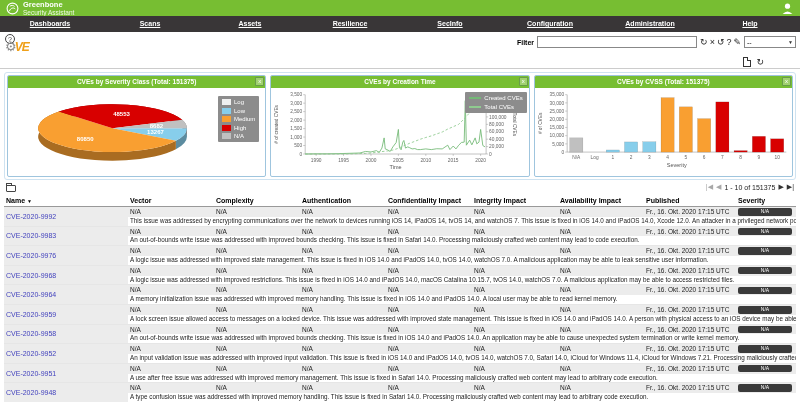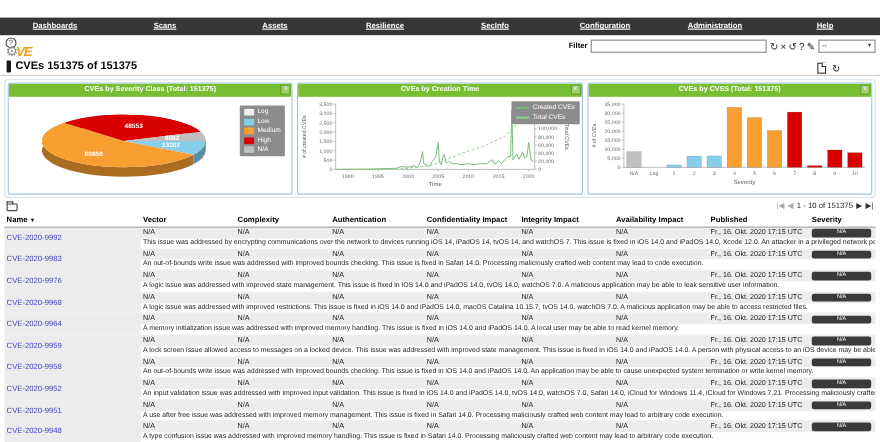--- a/index.html
+++ b/index.html
@@ -91,20 +91,36 @@
   .badge{width:54px;height:7.5px;background:var(--sevbg);border-radius:2px;color:#fff;font-size:5px;
          line-height:7.5px;text-align:center}
   .desc{grid-row:2;grid-column:2/-1;font-size:6.3px;line-height:8.8px;color:#222;white-space:nowrap;
         overflow:hidden;padding-left:2px;background:#fff}
 </style>
 </head>
 <body>
 
 <div id="root" style="--green: #77be32; --navbg: #393637; --link: #4343bd; --sevbg: #3a3a3a; --panelborder: #9fc5de;">
 
+  <header class="topbar">
+    <div class="brand">
+      <svg width="13" height="13" viewBox="0 0 13 13">
+        <circle cx="6.5" cy="6.5" r="5.4" fill="none" stroke="#fff" stroke-width="1.1"></circle>
+        <path d="M3.4,9.2 C4.4,5.6 8.2,5.2 9.4,7.2 M3.8,4.2 C5.2,3.2 7.4,3.2 8.6,4.4" fill="none" stroke="#fff" stroke-width="1"></path>
+      </svg>
+      <div class="brand-text">
+        <div class="l1">Greenbone</div>
+        <div class="l2">Security Assistant</div>
+      </div>
+    </div>
+    <svg width="13" height="13" viewBox="0 0 13 13">
+      <circle cx="6.5" cy="4.2" r="2.6" fill="#fff"></circle>
+      <path d="M1.6,12 Q6.5,6.8 11.4,12 Z" fill="#fff"></path>
+    </svg>
+  </header>
 
   <nav class="mainnav" id="mainnav">
       <a class="nav-item">Dashboards</a>
       <a class="nav-item">Scans</a>
       <a class="nav-item">Assets</a>
       <a class="nav-item">Resilience</a>
       <a class="nav-item">SecInfo</a>
       <a class="nav-item">Configuration</a>
       <a class="nav-item">Administration</a>
       <a class="nav-item">Help</a>
@@ -126,24 +142,20 @@
       <span>--</span>
       <span class="caret">▼</span>
     </div>
   </div>
 
   <div class="cve-logo">
     <span class="gear">⚙</span>
     <span class="cve-letters">VE</span>
   </div>
 
-  <div class="titlerow">
-    <span class="info-bar"></span>
-    <h1 class="page-title">CVEs 151375 of 151375</h1>
-  </div>
 
   <div class="page-icons">
     <span class="export-ic"></span>
     <span class="refresh-ic">↻</span>
   </div>
 
   <div class="divider"></div>
 
   <section class="dashboard">
     <div class="panel">

